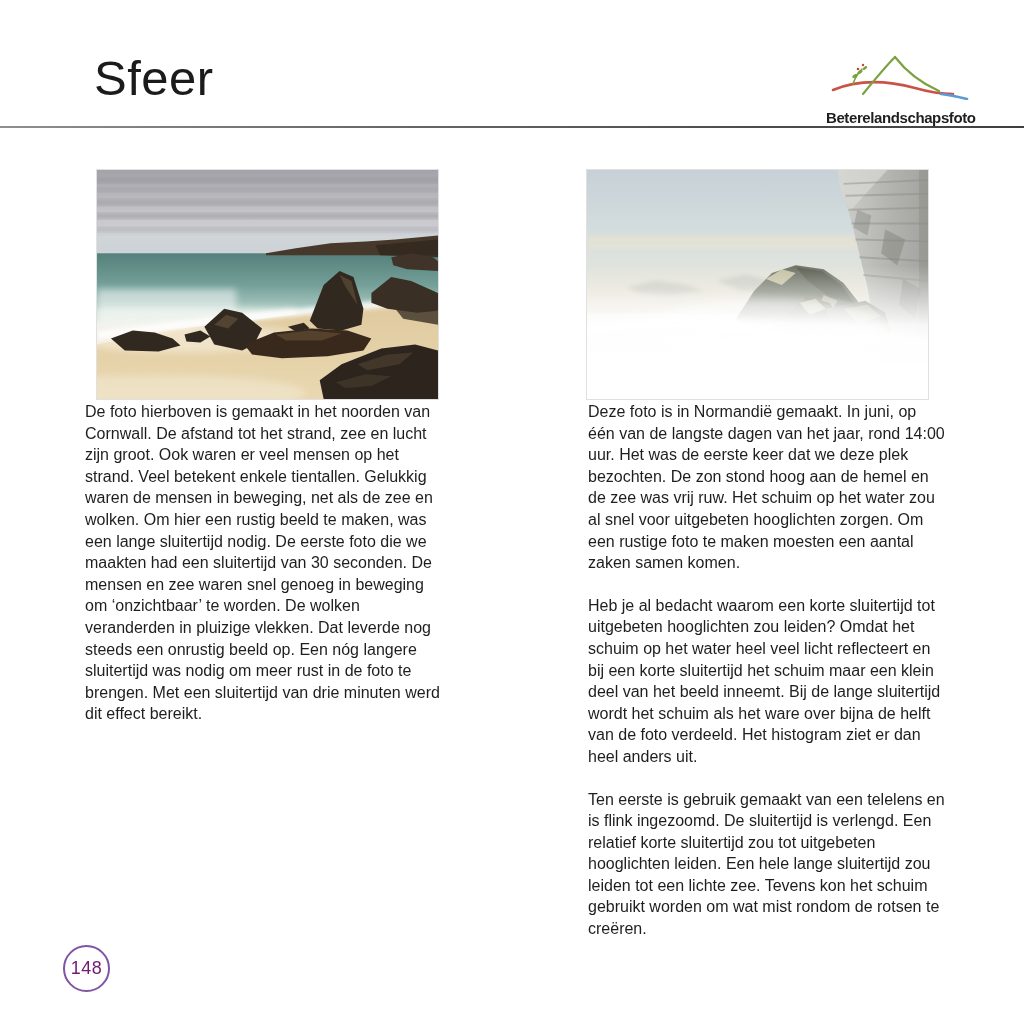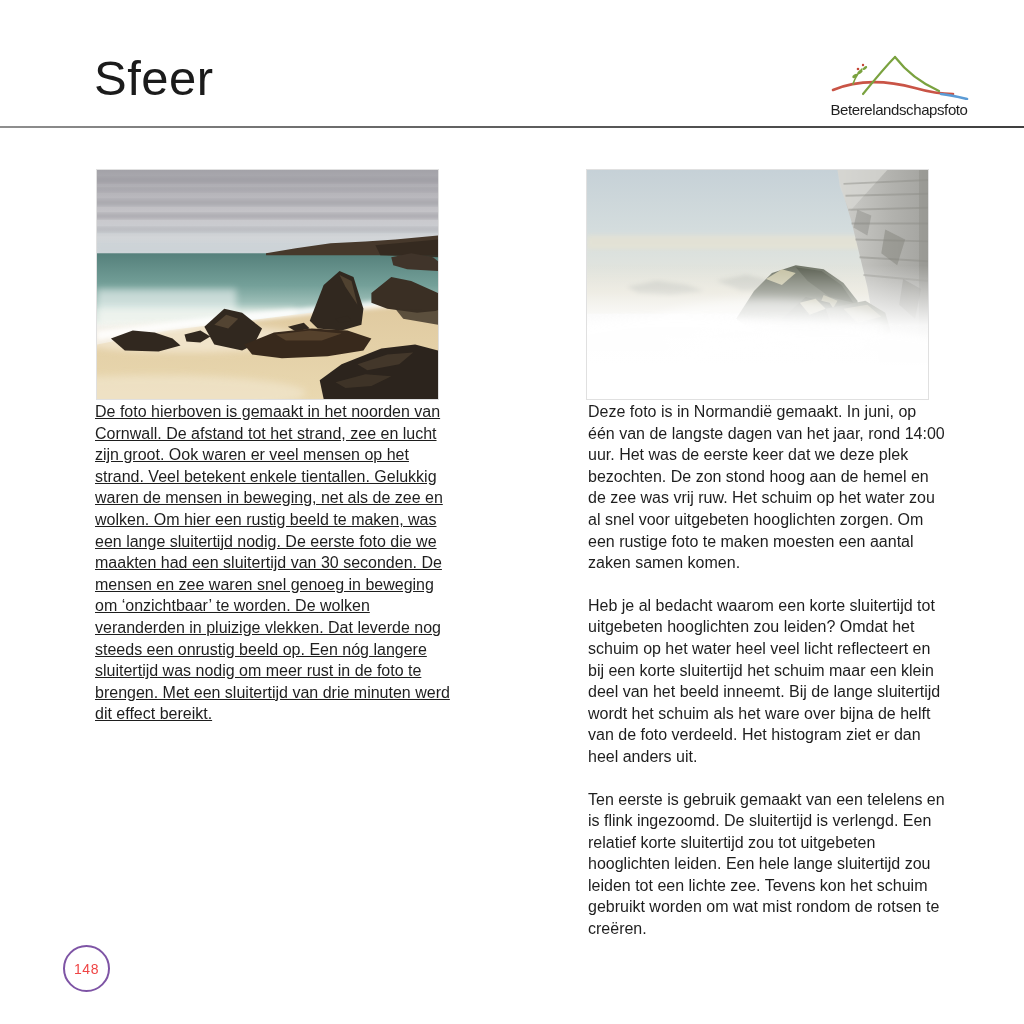--- a/index.html
+++ b/index.html
@@ -9,46 +9,46 @@
   }
   .page-title{
     position:absolute;left:94px;top:50px;font-size:49px;font-weight:400;
     letter-spacing:0.5px;color:#1b1b1b;
   }
   .logo{
     position:absolute;right:52px;top:50px;width:146px;text-align:center;
   }
   .logo svg{display:block;margin:0 auto;}
   .logo-text{
-    font-size:15px;font-weight:normal;color:#1f1f1f;letter-spacing:-0.4px;
-    margin-top:1px;white-space:nowrap;
+    font-size:15px;font-weight:bold;color:#1f1f1f;letter-spacing:-0.4px;
+    margin-top:9px;white-space:nowrap;
   }
   .header-divider{
     position:absolute;left:0;top:126px;width:1024px;height:2px;
     background:linear-gradient(to right,#8f8f8f 0%,#6a6a6a 35%,#4f4f4f 70%,#3f3f3f 100%);
   }
   .photo{
     position:absolute;top:169px;width:343px;height:231px;
     border:1px solid #e0e0e0;box-sizing:border-box;overflow:hidden;background:#eee;
   }
   .photo svg{display:block;width:100%;height:100%;}
   .photo-left{left:96px;}
   .photo-right{left:586px;}
   .text-col{
     position:absolute;top:401px;width:359px;font-size:16px;line-height:21.6px;
     color:#1e1e1e;
   }
-  .text-col-left{left:95px;text-decoration:underline;}
+  .text-col-left{left:85px;}
   .text-col-right{left:588px;}
   .text-col p{margin:0 0 21px 0;}
   .page-number-badge{
     position:absolute;left:63px;top:945px;width:47px;height:47px;
     border:2.5px solid #7e54a5;border-radius:50%;box-sizing:border-box;
     display:flex;align-items:center;justify-content:center;
-    font-size:14px;color:#ef4444;letter-spacing:0.5px;
+    font-size:18px;color:#701a75;letter-spacing:0.5px;
   }
 </style>
 </head>
 <body>
 
 <div class="page-title">Sfeer</div>
 
 <div class="logo">
   <svg width="140" height="50" viewBox="0 0 140 50" aria-hidden="true">
     <path d="M4,40 C30,29 60,31 86,38 C100,42 112,44 124,44" stroke="#c44536" stroke-width="2.6" fill="none" stroke-linecap="round" opacity="0.92"></path>

